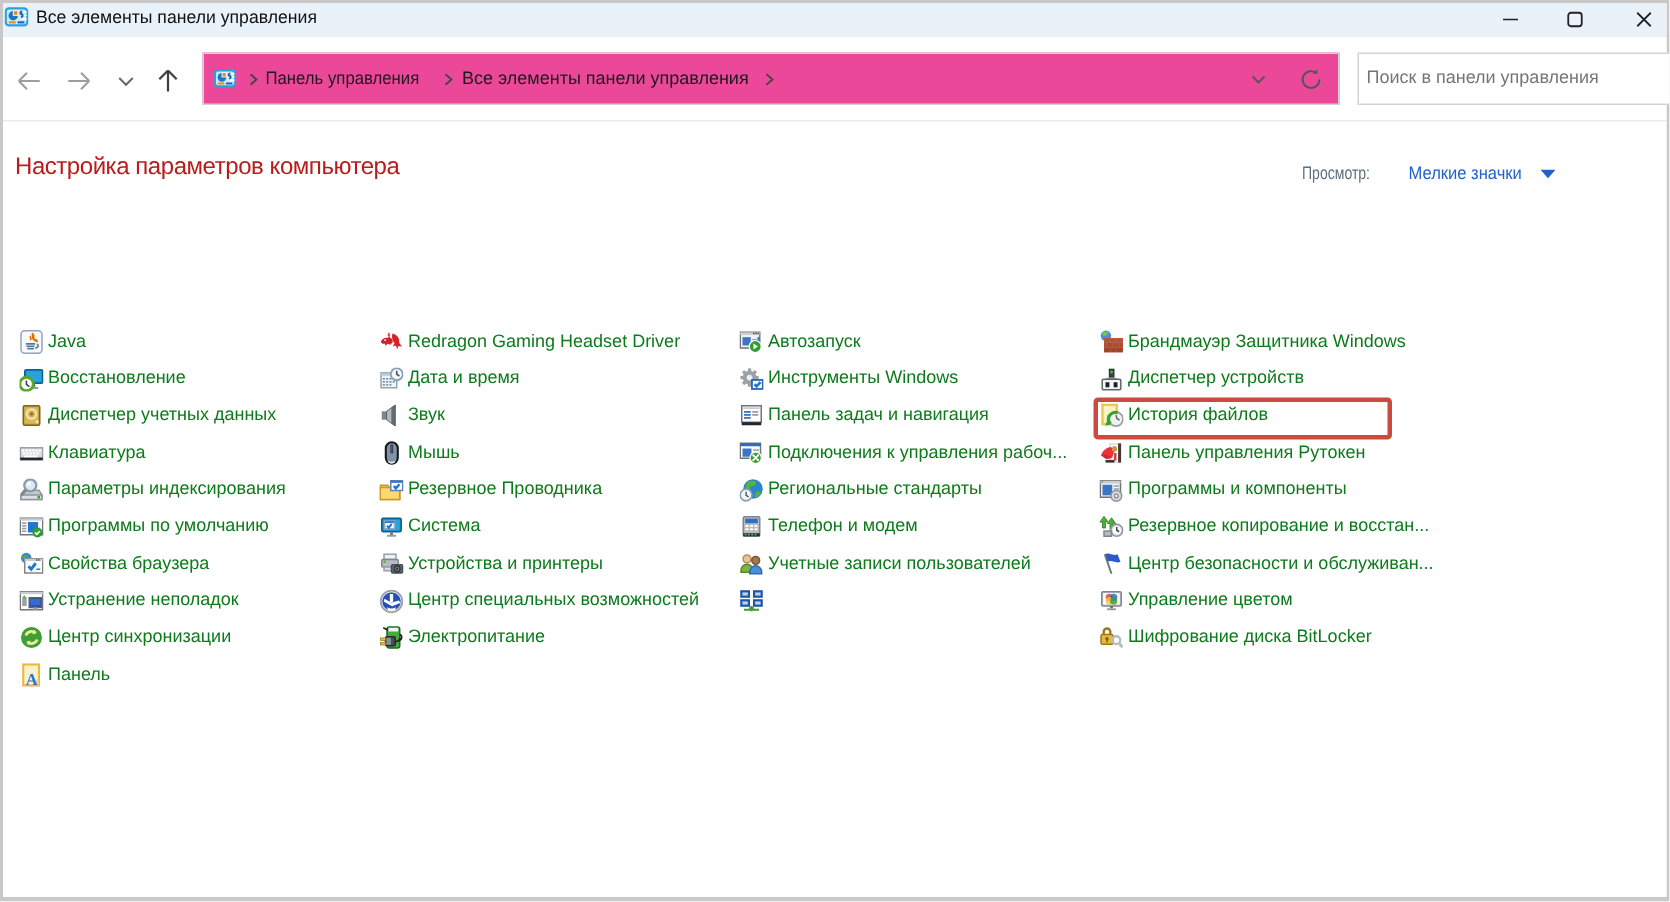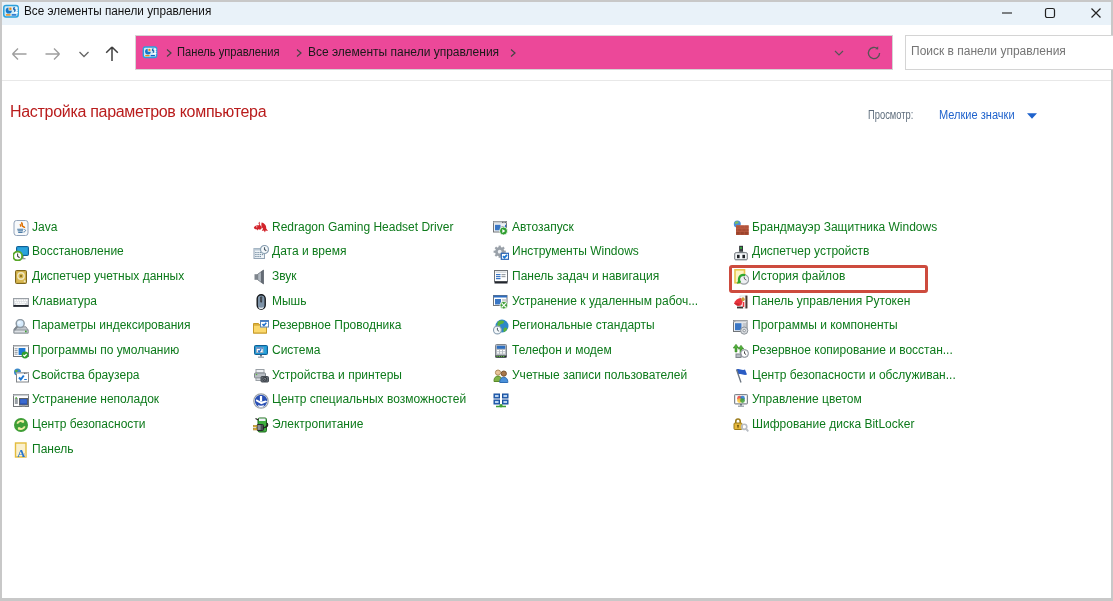--- a/index.html
+++ b/index.html
@@ -212,21 +212,21 @@
           <span>Устранение неполадок</span>
         </div>
         <div class="it">
           <svg width="16" height="16" viewBox="0 0 16 16">
             <circle cx="8" cy="8" r="7" fill="#3f9e36"></circle>
             <path d="M4.2 6.6a4.2 4.2 0 0 1 6.6-1.6" fill="none" stroke="#f0eda0" stroke-width="1.8"></path>
             <path d="M10.2 2.8l1 2.6-2.8.4z" fill="#f0eda0"></path>
             <path d="M11.8 9.4a4.2 4.2 0 0 1-6.6 1.6" fill="none" stroke="#f0eda0" stroke-width="1.8"></path>
             <path d="M5.8 13.2l-1-2.6 2.8-.4z" fill="#f0eda0"></path>
           </svg>
-          <span>Центр безопасности</span>
+          <span>Центр синхронизации</span>
         </div>
         <div class="it">
           <svg width="16" height="16" viewBox="0 0 16 16">
             <rect x="2.5" y="1" width="10.5" height="14" fill="#faf0cd" stroke="#e3bc3c" stroke-width="1.4"></rect>
             <path d="M11 11h2v4h-2z" fill="#e8cf96"></path>
             <text x="8.2" y="14.5" font-family="Liberation Serif" font-size="11" font-weight="bold" fill="#2574cf" text-anchor="middle">A</text>
           </svg>
           <span>Панель</span>
         </div>
       </div>
@@ -393,21 +393,21 @@
           <svg width="16" height="16" viewBox="0 0 16 16">
             <rect x="0.5" y="1.5" width="13.5" height="10" fill="#fff" stroke="#707478"></rect>
             <rect x="0.5" y="1.5" width="13.5" height="2" fill="#2d6cc0"></rect>
             <rect x="2" y="5" width="6" height="5.5" fill="#3a76c4"></rect>
             <rect x="9" y="5.5" width="4" height="1" fill="#9aa0a6"></rect>
             <rect x="9" y="7.5" width="4" height="1" fill="#9aa0a6"></rect>
             <circle cx="10.8" cy="11.2" r="3.8" fill="#3f9e36" stroke="#fff" stroke-width="0.8"></circle>
             <path d="M8.9 9.3l3.8 3.8M12.7 9.3l-3.8 3.8" stroke="#fff" stroke-width="1.1"></path>
             <path d="M8.6 9l1.4.2-1.2 1.2zM13 9l-.2 1.4-1.2-1.2zM8.6 13.4l.2-1.4 1.2 1.2zM13 13.4l-1.4-.2 1.2-1.2z" fill="#fff"></path>
           </svg>
-          <span>Устранение к удаленным рабоч...</span>
+          <span>Подключения к управления рабоч...</span>
         </div>
         <div class="it">
           <svg width="16" height="16" viewBox="0 0 16 16">
             <circle cx="9" cy="7" r="6.5" fill="#2e86c8"></circle>
             <path d="M5 2.6c2-1.2 4.4-1.4 6.2-.4l-1 2.4-2.8.6-.8 2.2-2.6-1z" fill="#58b23c"></path>
             <path d="M12 8.2l2.4 1.2c-.6 1.8-2 3.2-3.6 3.8l-.6-2.6z" fill="#58b23c"></path>
             <circle cx="4.4" cy="11" r="3.9" fill="#f4f8fb" stroke="#8ba0b2" stroke-width="1.1"></circle>
             <path d="M4.4 8.8v2.4l1.7 1.1" stroke="#4a5a66" stroke-width="1" fill="none"></path>
           </svg>
           <span>Региональные стандарты</span>

